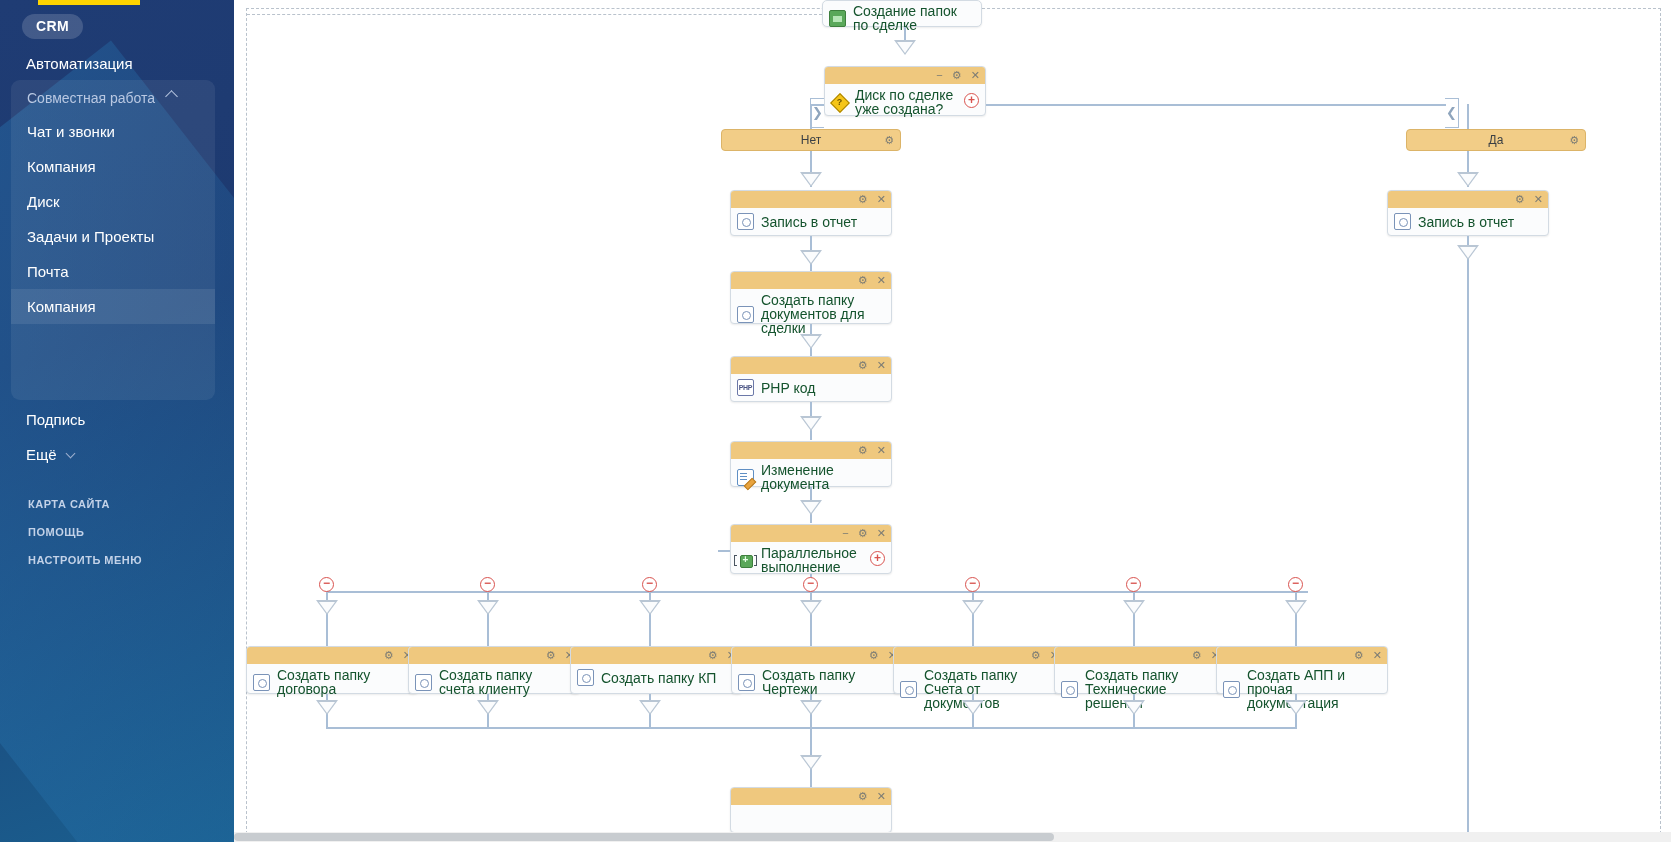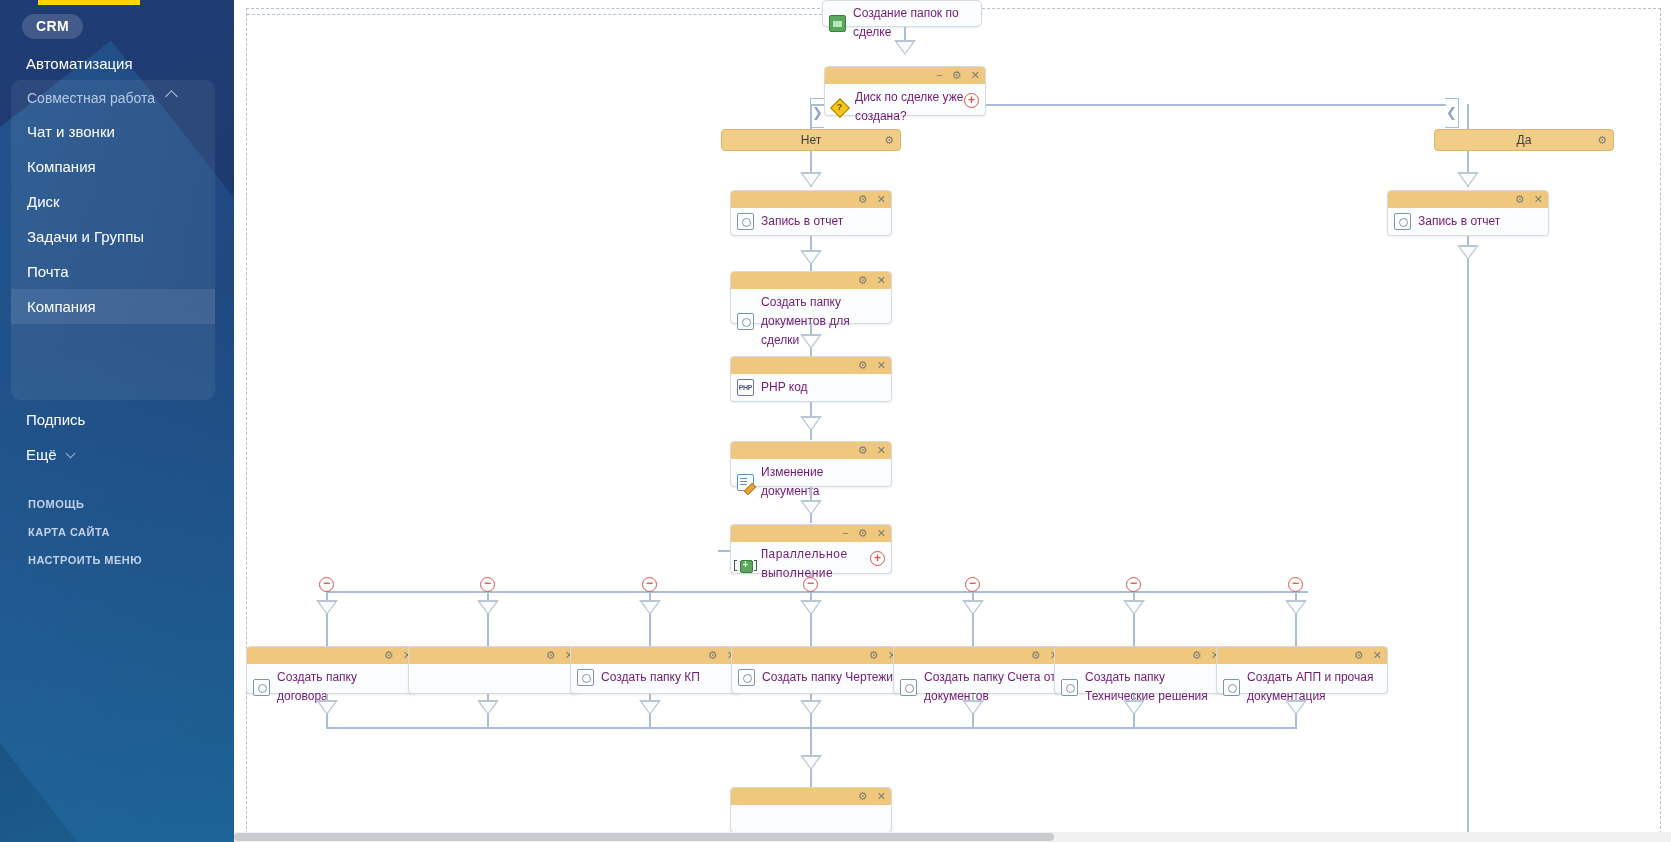--- a/index.html
+++ b/index.html
@@ -201,23 +201,23 @@
     white-space: nowrap;
   }
   .node-head .ctrls span { margin-left: 6px; cursor: pointer; }
   .node-body {
     display: flex;
     align-items: center;
     padding: 4px 8px 5px 6px;
     min-height: 28px;
   }
   .node-body .txt {
-    font-size: 12px;
-    color: #701a75;
-    line-height: 19px;
+    font-size: 14px;
+    color: #14532d;
+    line-height: 14px;
     margin-left: 7px;
   }
   .plus-badge {
     position: absolute;
     right: 6px; bottom: 7px;
     width: 15px; height: 15px;
     border-radius: 50%;
     border: 1.5px solid #d9534f;
     color: #d9534f;
     font-size: 12px;
@@ -398,43 +398,43 @@
     <div class="group-item">
       <span>Чат и звонки</span>
     </div>
     <div class="group-item">
       <span>Компания</span>
     </div>
     <div class="group-item">
       <span>Диск</span>
     </div>
     <div class="group-item">
-      <span>Задачи и Группы</span>
+      <span>Задачи и Проекты</span>
     </div>
     <div class="group-item">
       <span>Почта</span>
     </div>
     <div class="group-item active">
       <span>Компания</span>
     </div>
   </div>
 
   <div class="nav-lower">
     <a class="nav-item" href="#">
       <span>Подпись</span>
     </a>
     <a class="nav-item" href="#">
       <span>Ещё</span>
       <span class="chevron-down-sm"></span>
     </a>
   </div>
 
   <div class="footer-links">
+    <a class="footer-link" href="#">КАРТА САЙТА</a>
     <a class="footer-link" href="#">ПОМОЩЬ</a>
-    <a class="footer-link" href="#">КАРТА САЙТА</a>
     <a class="footer-link" href="#">НАСТРОИТЬ МЕНЮ</a>
   </div>
 </div>
 
 <div id="canvas">
   <div class="canvas-frame"></div>
 
   <div style="position:absolute; left:13px; top:14px; width:575px; height:0; border-top:1px dashed #b9c2cc;"></div>
 
   <div class="node" style="left:588px; top:0px; width:160px; height:27px; border-radius:5px;">
@@ -469,21 +469,21 @@
   <div class="line-h" style="left:576px; top:104px; width:14px;"></div>
   <div class="line-h" style="left:752px; top:104px; width:460px;"></div>
   <div class="line-v" style="left:576px; top:104px; height:26px;"></div>
   <div class="line-v" style="left:1233px; top:104px; height:26px;"></div>
 
   <div class="pill" style="left:487px; top:129px; width:180px;">
     <span>Нет</span>
     <span class="gear">⚙</span>
   </div>
 
-  <div class="pill" style="left:1200px; top:129px; width:180px;">
+  <div class="pill" style="left:1172px; top:129px; width:180px;">
     <span>Да</span>
     <span class="gear">⚙</span>
   </div>
 
   <div class="line-v" style="left:576px; top:151px; height:36px;"></div>
   <div class="arrow-down" style="left:566px; top:172px;"></div>
 
   <div class="line-v" style="left:1233px; top:151px; height:36px;"></div>
   <div class="arrow-down" style="left:1223px; top:172px;"></div>
 
@@ -573,21 +573,21 @@
         <span>−</span>
         <span>⚙</span>
         <span>✕</span>
       </span>
     </div>
     <div class="node-body">
       <span class="ic ic-parallel" style="position:relative;">
         <i class="ic-bracket-l"></i>
         <i class="ic-bracket-r"></i>
       </span>
-      <span class="txt" style="max-width:105px;font-family:Liberation Mono, monospace;">Параллельное выполнение</span>
+      <span class="txt" style="max-width:105px;">Параллельное выполнение</span>
     </div>
     <div class="plus-badge">+</div>
   </div>
 
   <div class="line-h" style="left:484px; top:550px; width:12px;"></div>
 
   <div class="line-v" style="left:576px; top:574px; height:18px;"></div>
   <div class="line-h" style="left:92px; top:591px; width:982px;"></div>
 
   <div class="line-v" style="left:92px;  top:591px; height:56px;"></div>
@@ -626,20 +626,24 @@
       <span class="txt">Создать папку договора</span>
     </div>
   </div>
 
   <div class="node" style="left:174px; top:646px; width:172px; height:48px;">
     <div class="node-head">
       <span class="ctrls">
         <span>⚙</span>
         <span>✕</span>
       </span>
+    </div>
+    <div class="node-body">
+      <span class="ic ic-doc"></span>
+      <span class="txt">Создать папку счета клиенту</span>
     </div>
   </div>
 
   <div class="node" style="left:336px; top:646px; width:172px; height:48px;">
     <div class="node-head">
       <span class="ctrls">
         <span>⚙</span>
         <span>✕</span>
       </span>
     </div>

